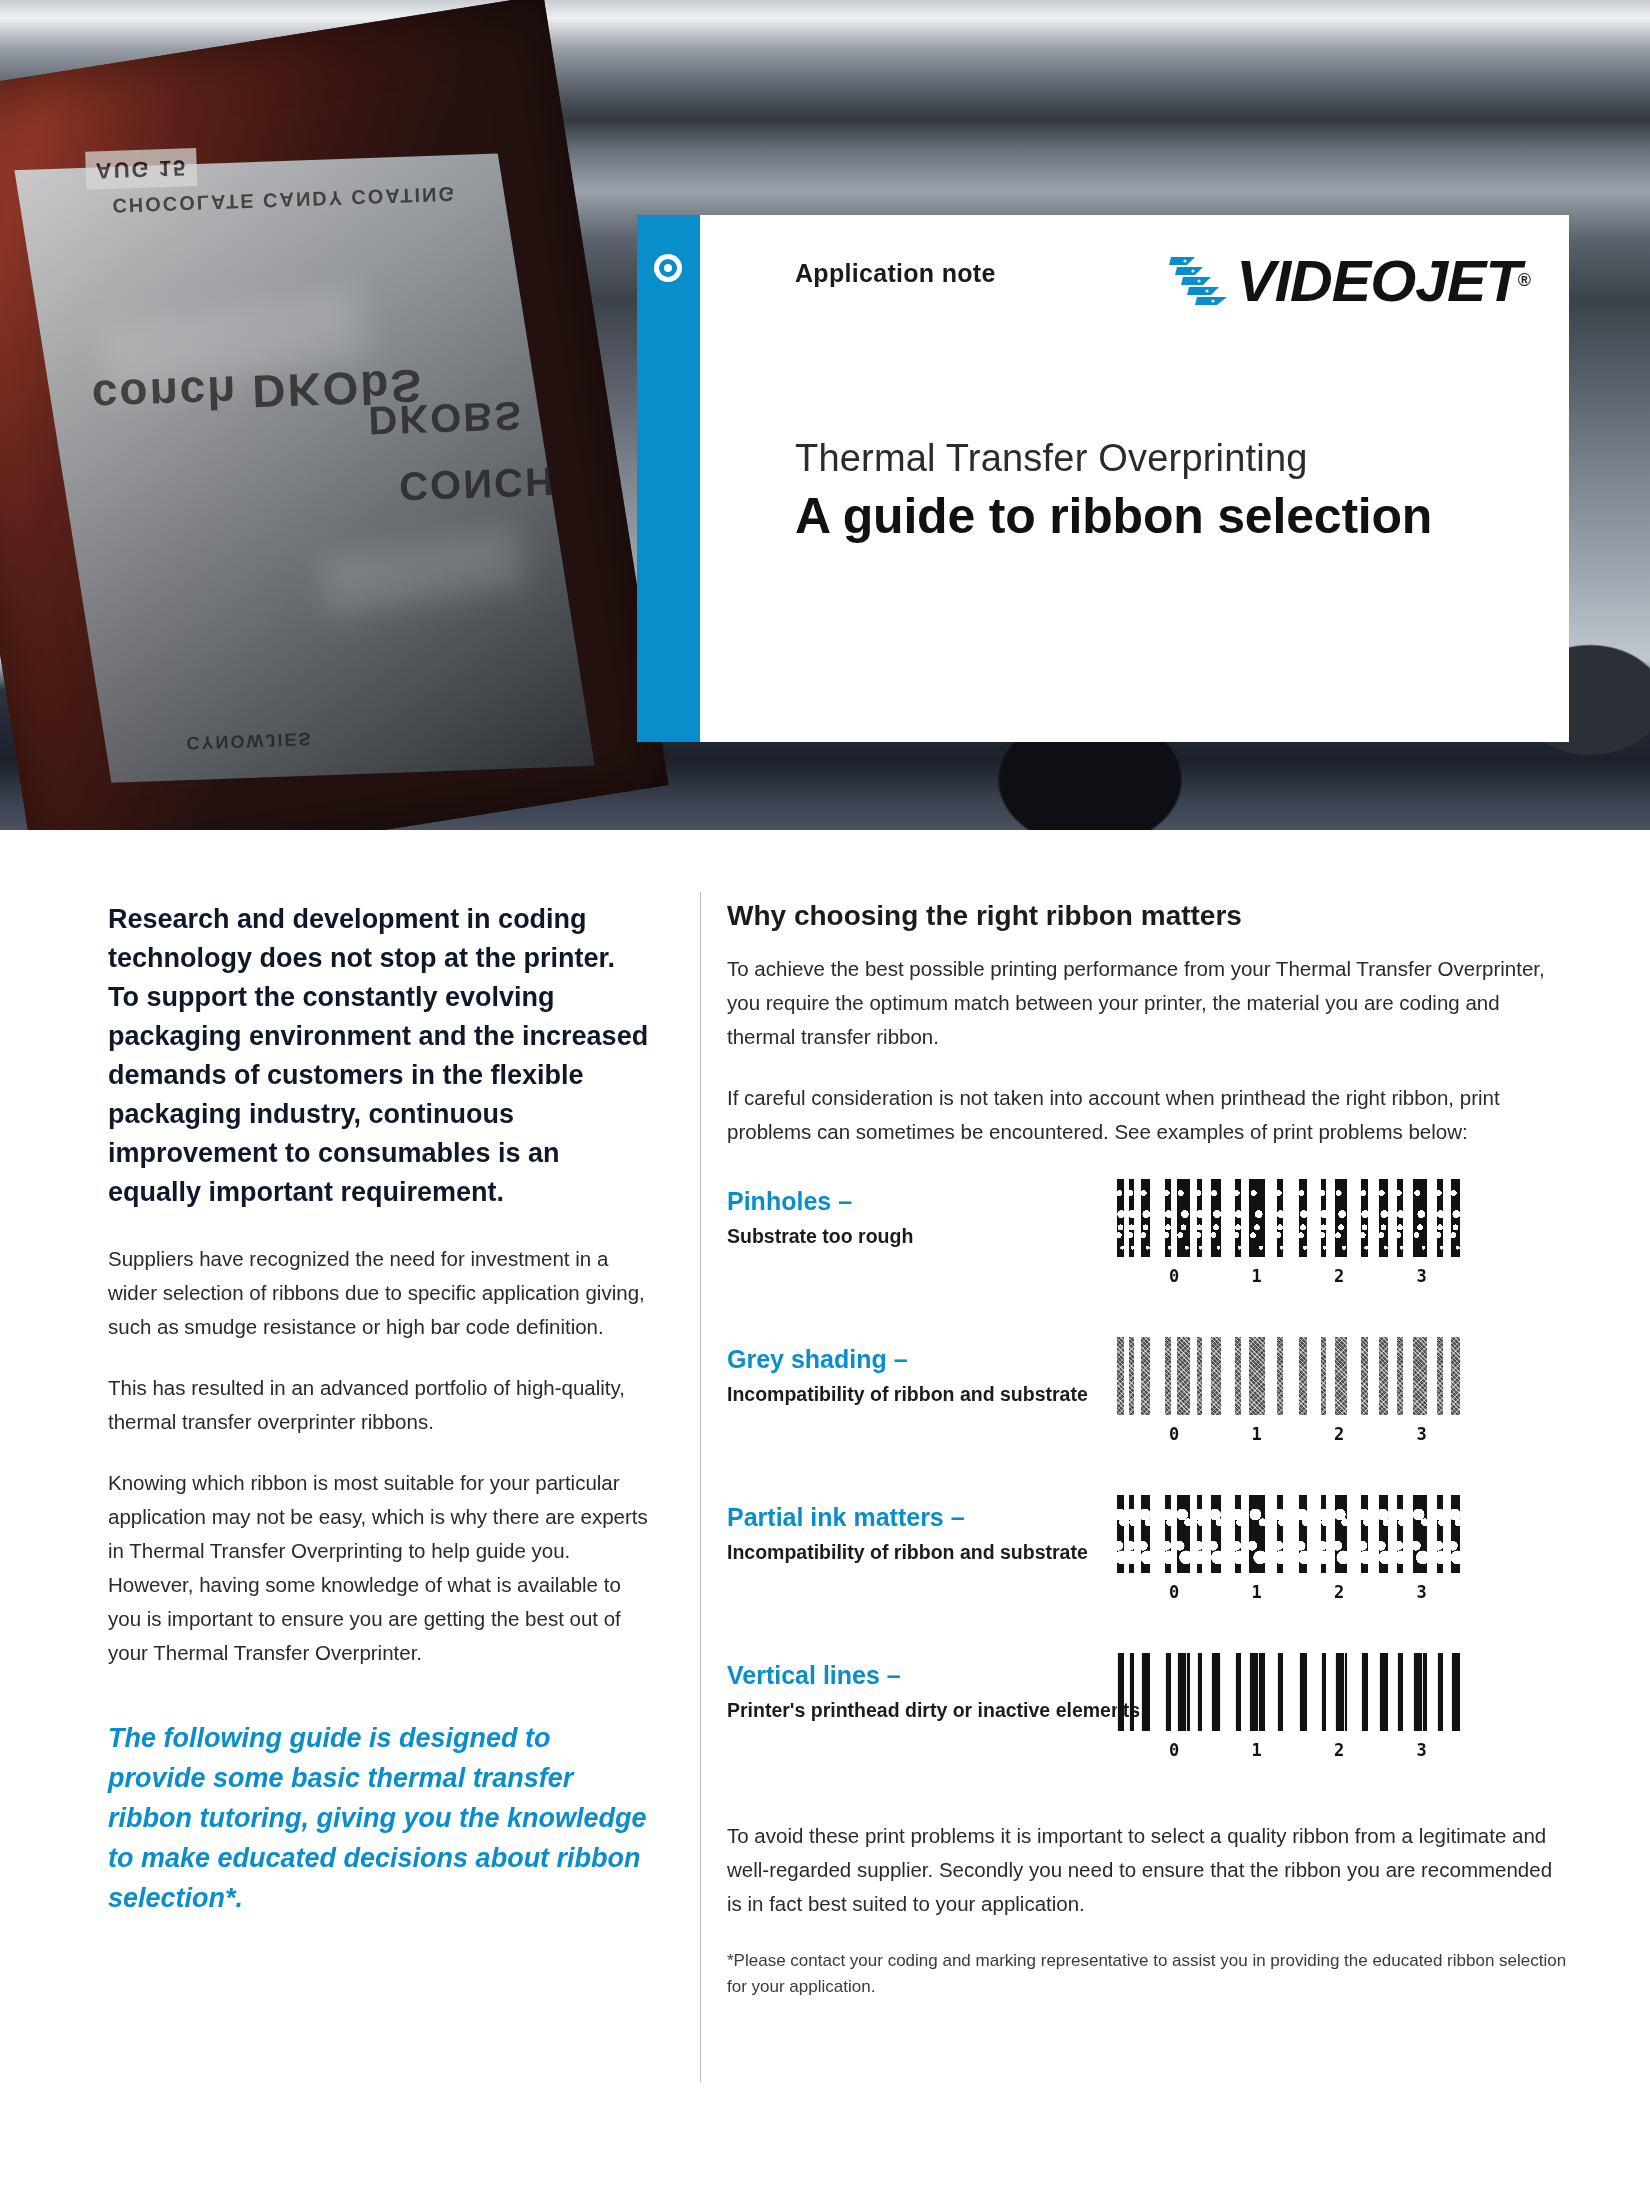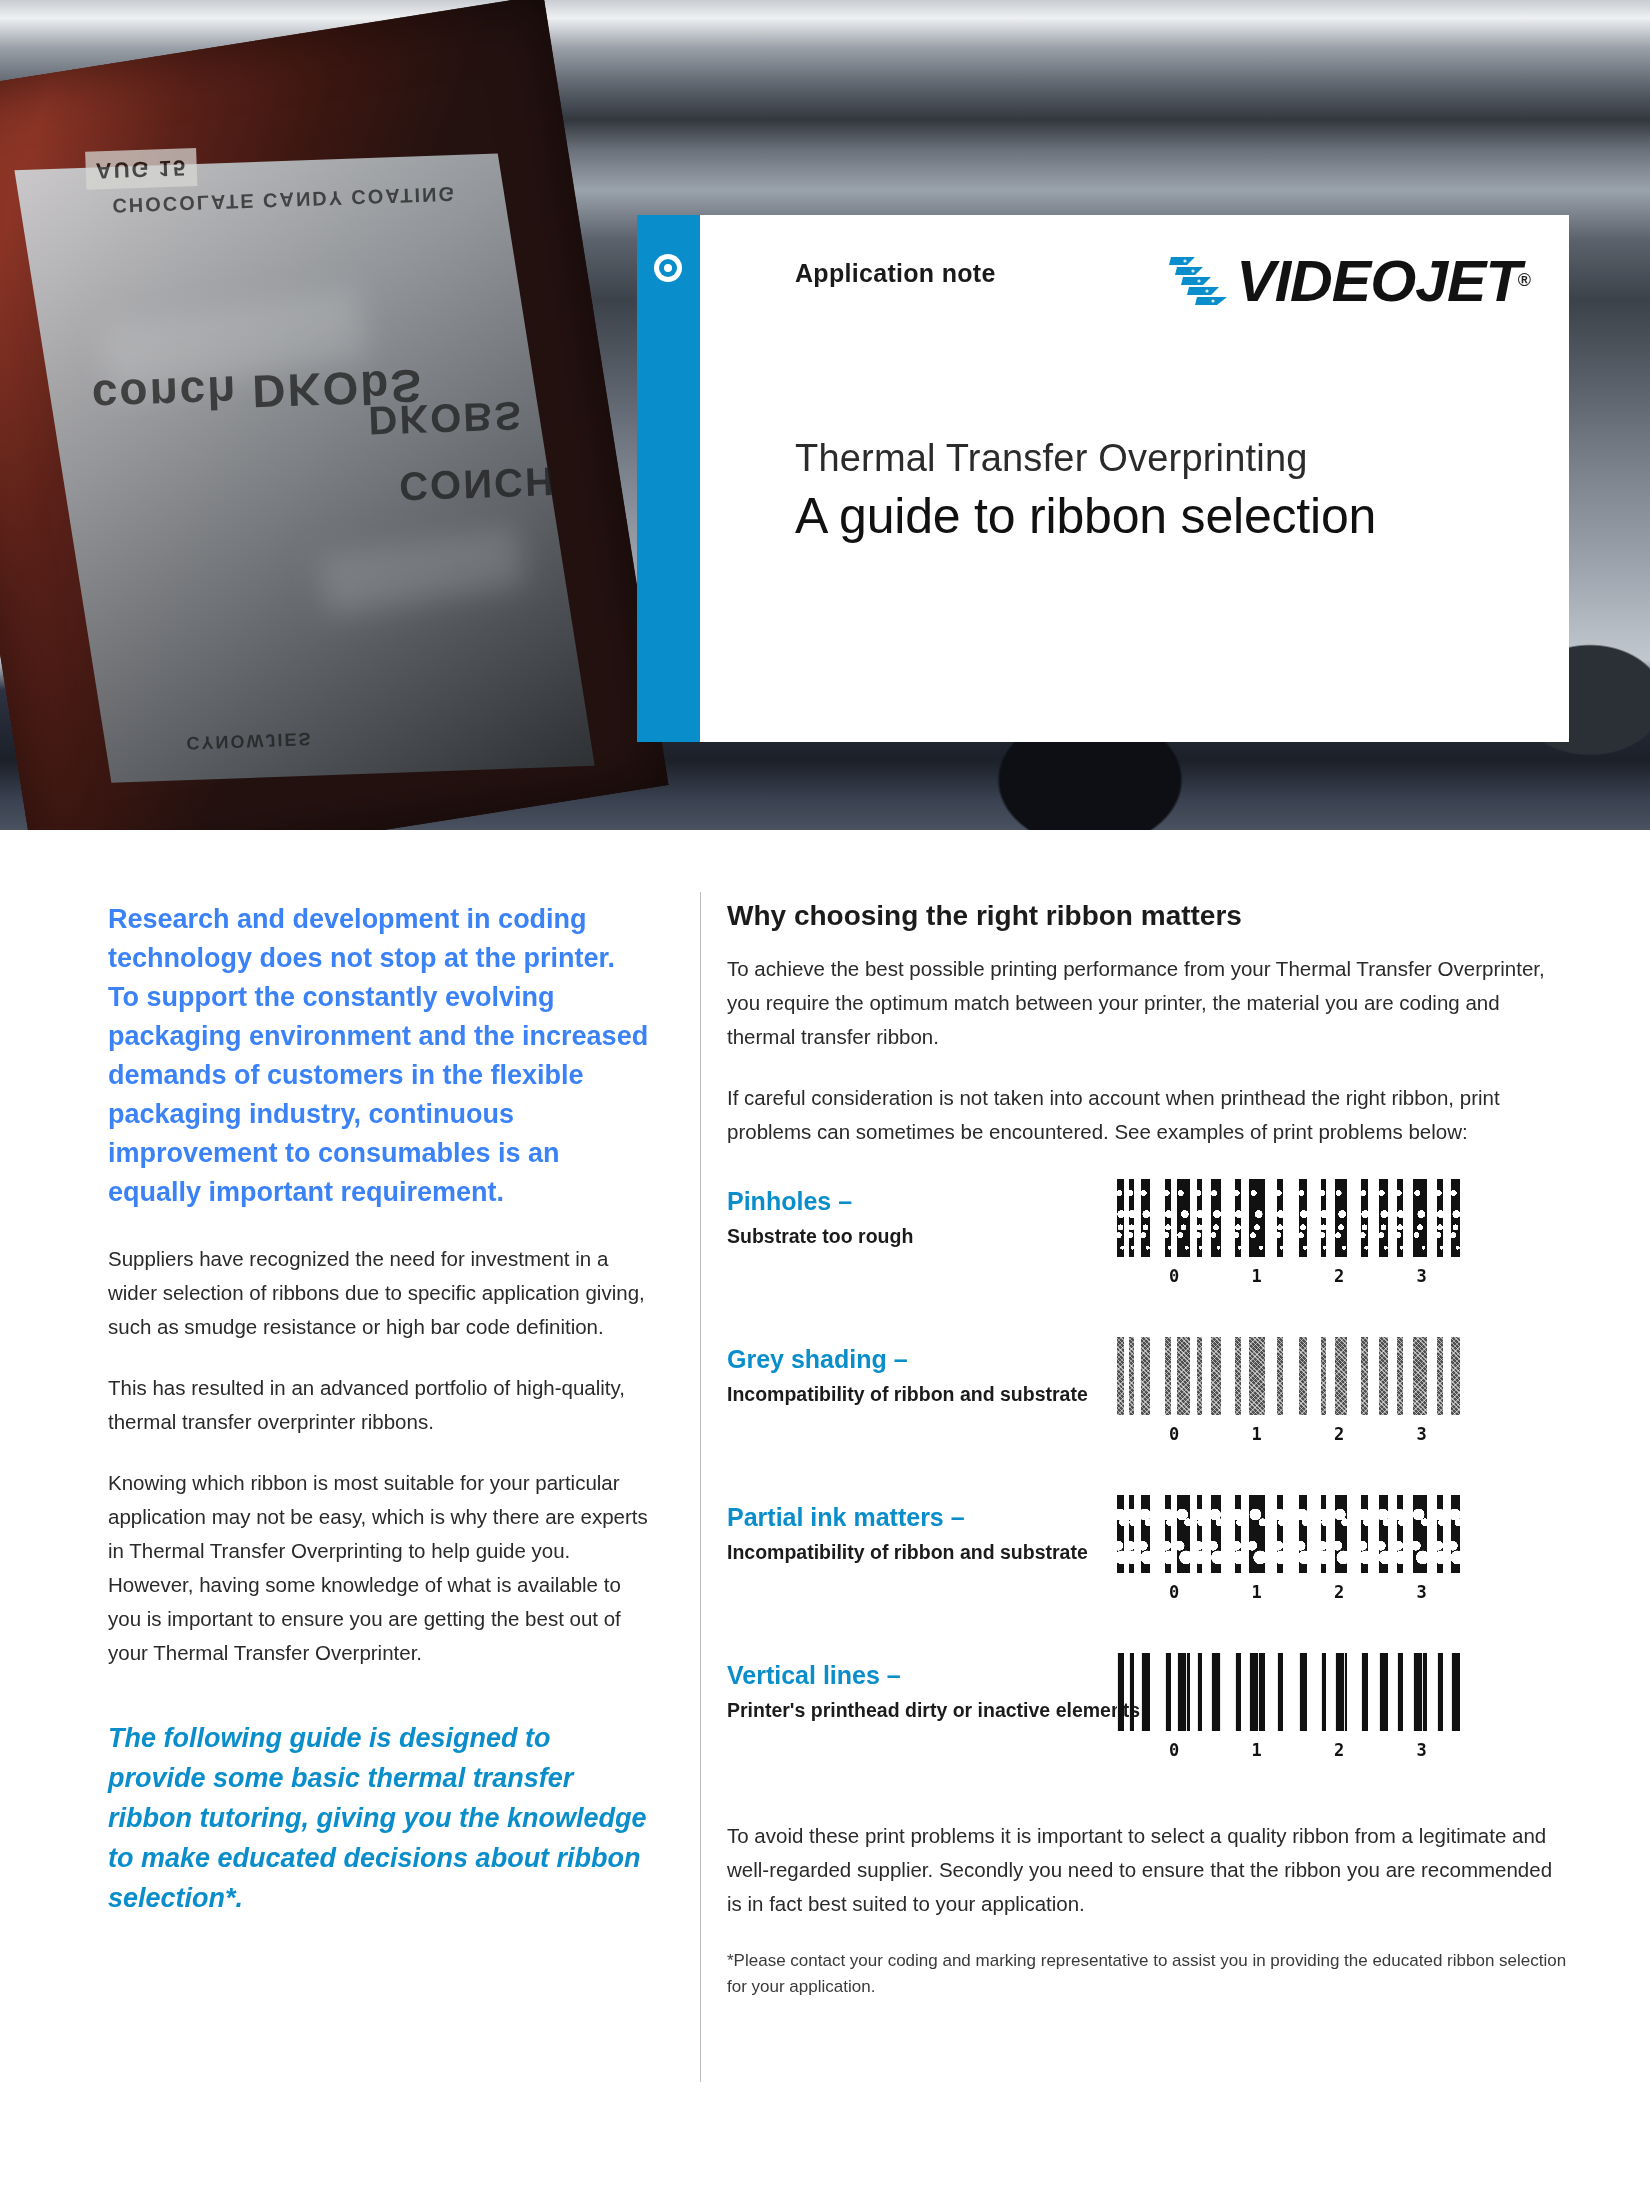--- a/index.html
+++ b/index.html
@@ -147,21 +147,21 @@
     font-size: 38px;
     color: #2b2b2b;
     font-weight: 400;
     letter-spacing: .2px;
   }
   .headline {
     position: absolute;
     left: 95px;
     top: 272px;
     font-size: 50px;
-    font-weight: normal;
+    font-weight: bold;
     color: #111111;
     letter-spacing: -.2px;
   }
 
   
   .content {
     position: absolute;
     top: 880px;
     left: 0;
     width: 1650px;
@@ -185,21 +185,21 @@
     position: absolute;
     left: 727px;
     top: 20px;
     width: 845px;
   }
 
   .lead {
     font-size: 27px;
     line-height: 39px;
     font-weight: bold;
-    color: #3b82f6;
+    color: #0f172a;
     margin: 0 0 30px 0;
   }
   p.body {
     font-size: 20.5px;
     line-height: 34px;
     color: #2a2a2a;
     margin: 0 0 27px 0;
   }
   .closing {
     font-size: 27px;

